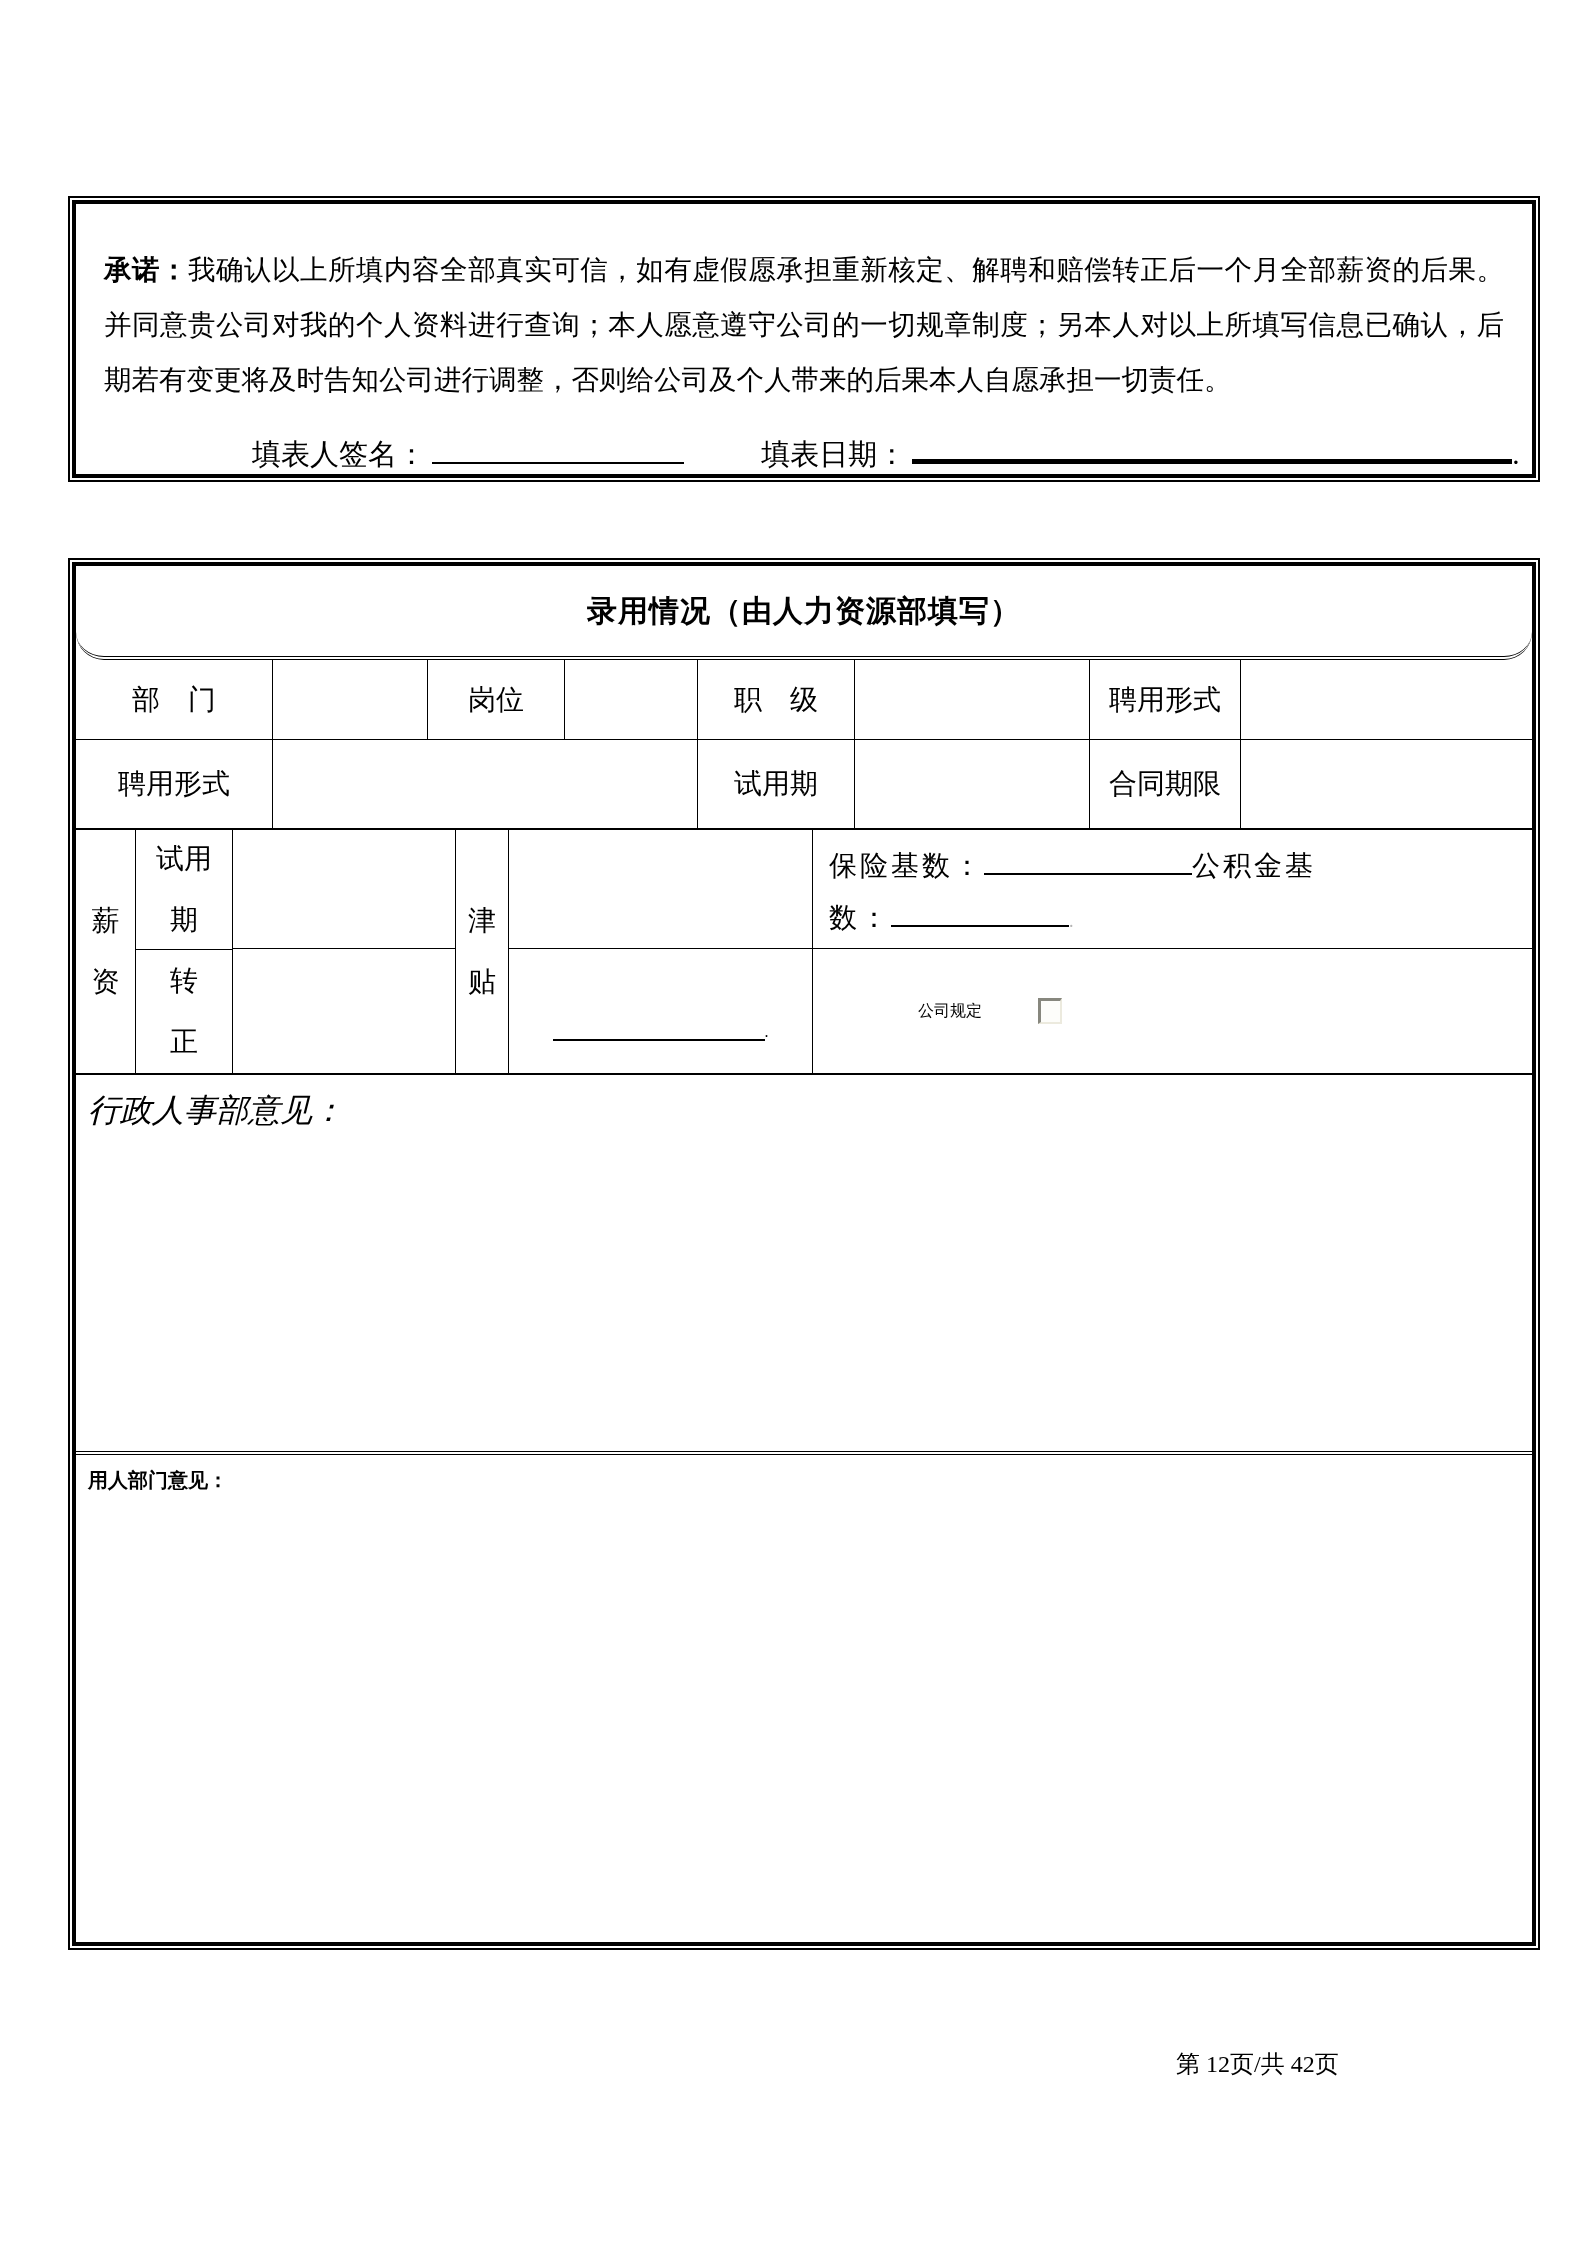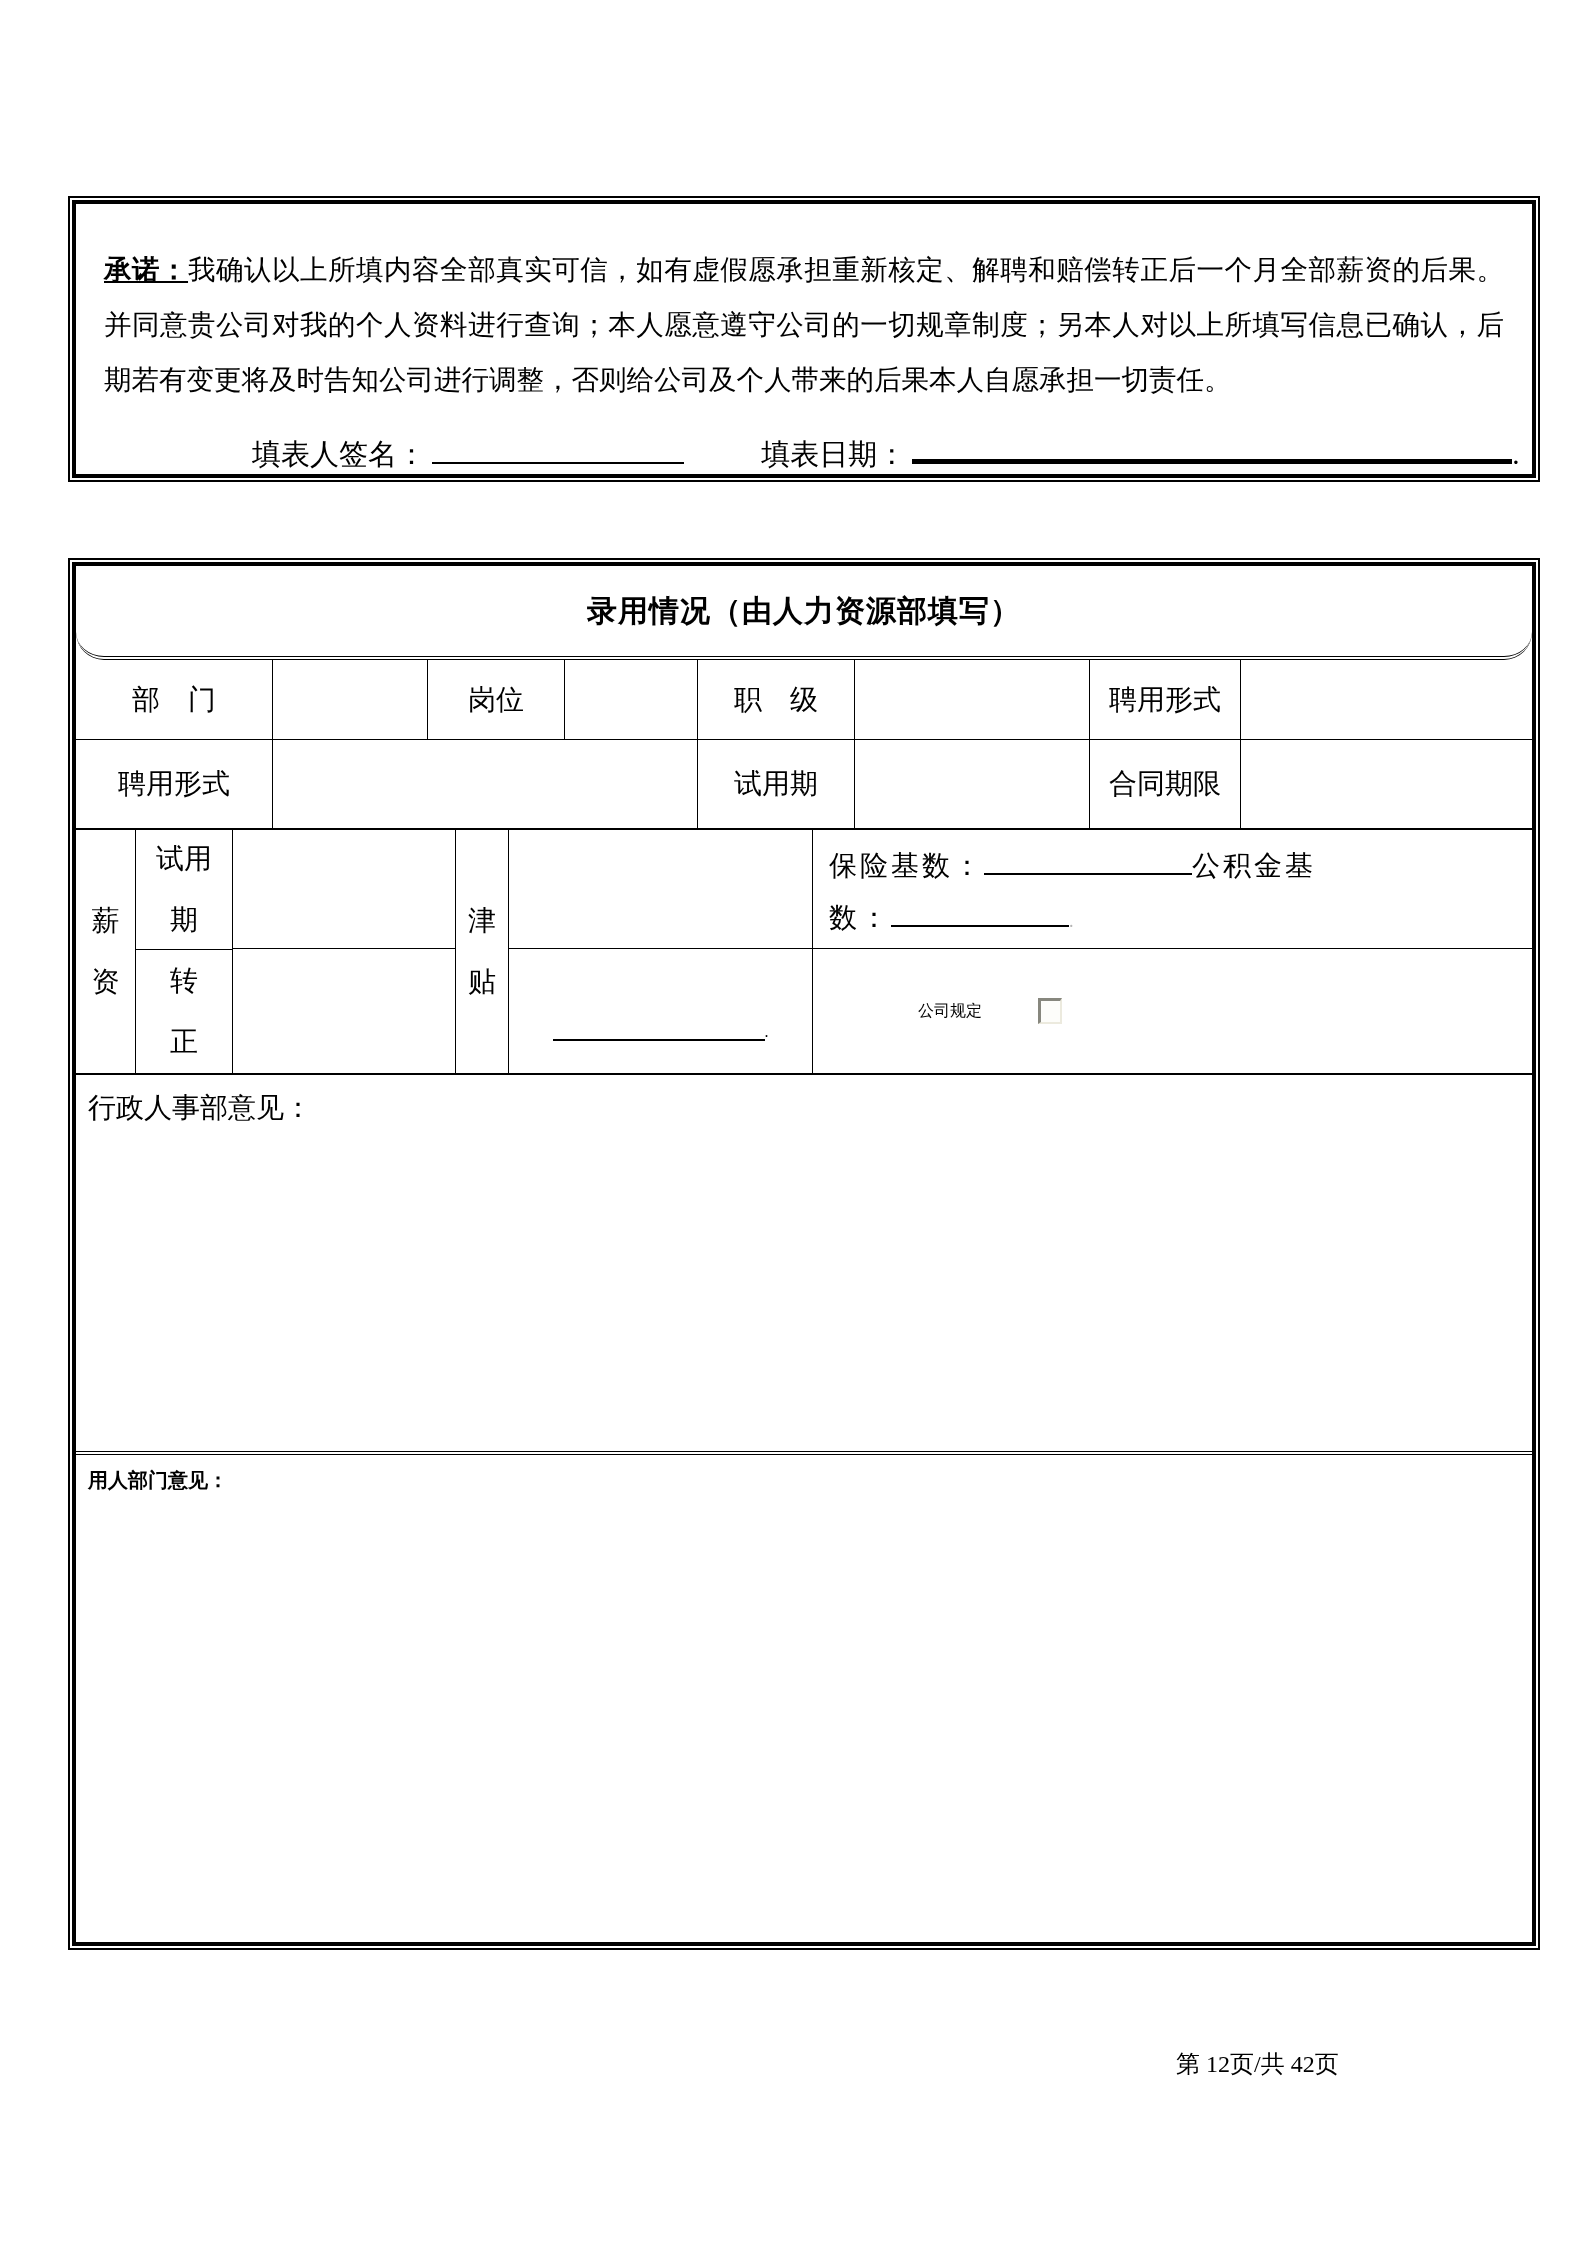--- a/index.html
+++ b/index.html
@@ -9,21 +9,21 @@
     color:#000;
   }
   
   .dbox-outer{border:2px solid #000;padding:2px;background:#fff;box-sizing:border-box;}
   .dbox-inner{border:4px solid #000;background:#fff;box-sizing:border-box;height:100%;}
 
   
   .commitment-box{position:absolute;left:68px;top:196px;width:1472px;height:286px;}
   .commitment-inner{padding:38px 28px 0 28px;}
   .commitment-text{font-size:27.5px;line-height:55px;text-align:justify;}
-  .commitment-text b{font-weight:bold;text-decoration:underline;}
+  .commitment-text b{font-weight:bold;}
   .signature-row{margin-top:22px;padding-left:148px;font-size:29px;font-weight:normal;white-space:nowrap;}
   .sig-underline{display:inline-block;width:252px;border-bottom:2px solid #000;height:30px;vertical-align:baseline;margin-left:6px;}
   .date-label{margin-left:70px;}
   .date-underline{display:inline-block;width:600px;border-bottom:5px solid #000;height:30px;vertical-align:baseline;margin-left:6px;}
 
   
   .hire-table{position:absolute;left:68px;top:558px;width:1472px;height:1392px;}
   .tb{display:flex;flex-direction:column;}
   .t-header{height:90px;display:flex;align-items:center;justify-content:center;
     font-size:30px;font-weight:bold;border-bottom:4px double #000;letter-spacing:1px;border-radius:28px;}
@@ -37,22 +37,22 @@
   .bandcol{box-sizing:border-box;border-right:1px solid #000;display:flex;flex-direction:column;}
   .bandcol:last-child{border-right:none;}
   .bandcol .sub{box-sizing:border-box;}
   .sub-top{height:120px;border-bottom:1px solid #000;}
   .sub-bot{height:125px;}
   .vcenter{display:flex;align-items:center;justify-content:center;font-size:28px;}
   .vlabel{display:inline-block;width:1.2em;line-height:2.15;text-align:center;}
   .vlabel2{display:inline-block;width:2.3em;line-height:2.15;text-align:center;}
   .notes-row{height:150px;border-bottom:4px double #000;font-size:28px;
     padding:40px 0 0 14px;box-sizing:border-box;}
-  .hr-row{height:380px;border-bottom:4px double #000;font-size:28px;
-    padding:14px 0 0 12px;box-sizing:border-box;}
+  .hr-row{height:380px;border-bottom:4px double #000;font-size:32px;
+    padding:14px 0 0 12px;box-sizing:border-box;font-style:italic;}
   .dept-row{height:349px;font-size:20px;padding:12px 0 0 12px;box-sizing:border-box;font-weight:bold;}
 
   
   .benefit-top{padding:10px 16px 0 16px;font-size:28px;line-height:52px;letter-spacing:3px;
     display:block;border-bottom:1px solid #000;height:120px;box-sizing:border-box;}
   .u-line{display:inline-block;border-bottom:2px solid #000;height:28px;vertical-align:baseline;}
   .u-ins{width:208px;}
   .u-fund{width:178px;}
   .dot-faint{color:#b5b5b5;font-size:18px;}
   .benefit-bot{height:125px;display:flex;align-items:center;padding-left:105px;gap:56px;box-sizing:border-box;}

